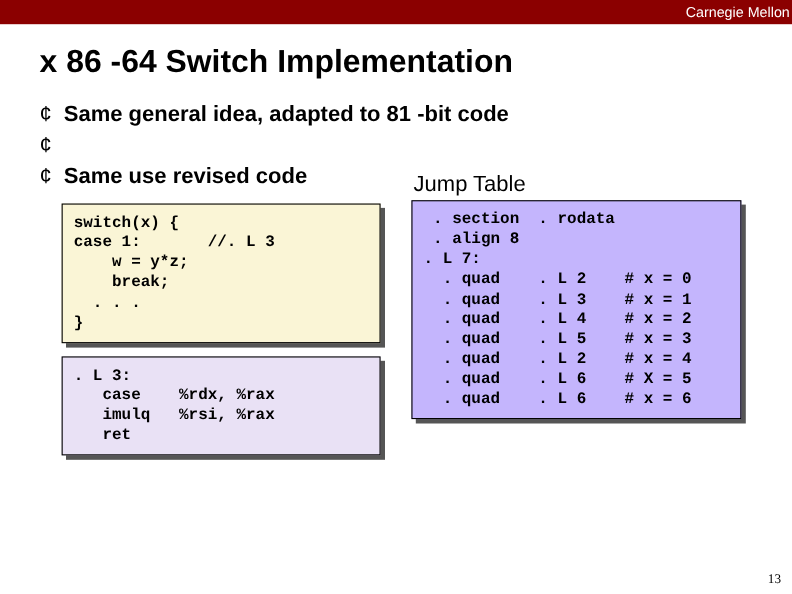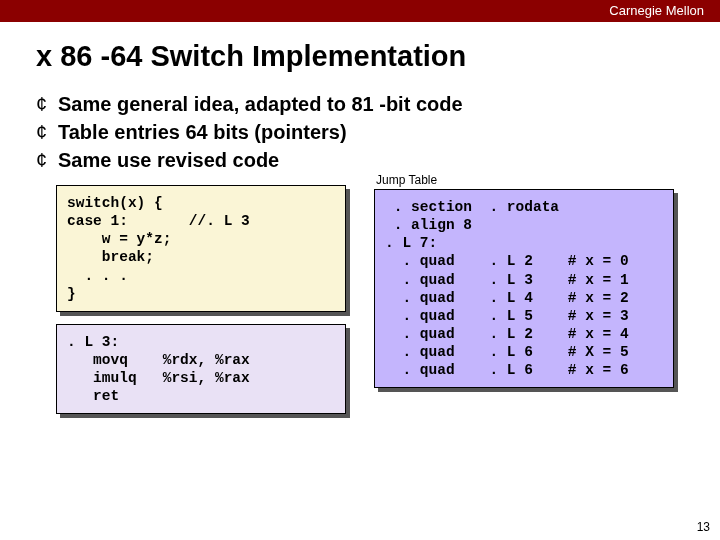--- a/index.html
+++ b/index.html
@@ -5,21 +5,21 @@
   * { margin: 0; padding: 0; box-sizing: border-box; }
   html, body { width: 720px; height: 540px; font-family: Arial, Helvetica, sans-serif; background: #fff; }
   .header-bar {
     width: 100%;
     height: 22px;
     background: #8b0000;
     color: #fff;
     text-align: right;
     font-size: 13px;
     line-height: 22px;
-    padding-right: 16px;
+    padding-right: 2px;
     white-space: nowrap;
     overflow: hidden;
   }
   .title {
     font-size: 29px;
     font-weight: bold;
     color: #000;
     padding: 18px 12px 18px 36px;
   }
   .bullets {
@@ -56,25 +56,24 @@
     width: 290px;
   }
   .col-right {
     display: flex;
     flex-direction: column;
     width: 300px;
     position: relative;
     margin-top: -28px;
   }
   .jump-title {
-    font-size: 12px;
+    font-size: 20px;
     color: #000;
     padding-left: 2px;
     margin-bottom: 2px;
-    margin-top: 16px;
   }
   .codebox-wrap {
     position: relative;
   }
   .shadow1 {
     position: absolute;
     top: 4px;
     left: 4px;
     right: -4px;
     bottom: -4px;
@@ -94,39 +93,39 @@
   }
   .cream { background: #faf5d6; }
   .lav   { background: #e9e1f5; }
   .gray  { background: #c4b5fd; font-family: Liberation Mono, monospace; }
   .page-num {
     position: absolute;
     bottom: 6px;
     right: 10px;
     font-size: 12px;
     color: #000;
+    font-family: Liberation Serif, serif;
   }
 </style>
 </head>
 <body>
 
 <div class="header-bar">
   <span>Carnegie Mellon</span>
 </div>
 
 <div class="title">x 86 -64 Switch Implementation</div>
 
 <div class="bullets">
   <div class="bullet-row">
     <span class="bullet-sym">¢</span>
     <span class="bullet-text">Same general idea, adapted to 81 -bit code</span>
   </div>
   <div class="bullet-row">
     <span class="bullet-sym">¢</span>
-    <span class="bullet-text">Table entries 64 bits (pointers)</span>
   </div>
   <div class="bullet-row">
     <span class="bullet-sym">¢</span>
     <span class="bullet-text">Same use revised code</span>
   </div>
 </div>
 
 <div class="row2">
   <div class="col-left">
 
@@ -136,21 +135,21 @@
 case 1:       //. L 3
     w = y*z;
     break;
   . . .
 }</div>
     </div>
 
     <div class="codebox-wrap">
       <div class="shadow1"></div>
       <div class="codebox lav">. L 3:
-   movq    %rdx, %rax
+   case    %rdx, %rax
    imulq   %rsi, %rax
    ret</div>
     </div>
 
   </div>
 
   <div class="col-right">
     <div class="jump-title">Jump Table</div>
     <div class="codebox-wrap">
       <div class="shadow1"></div>

